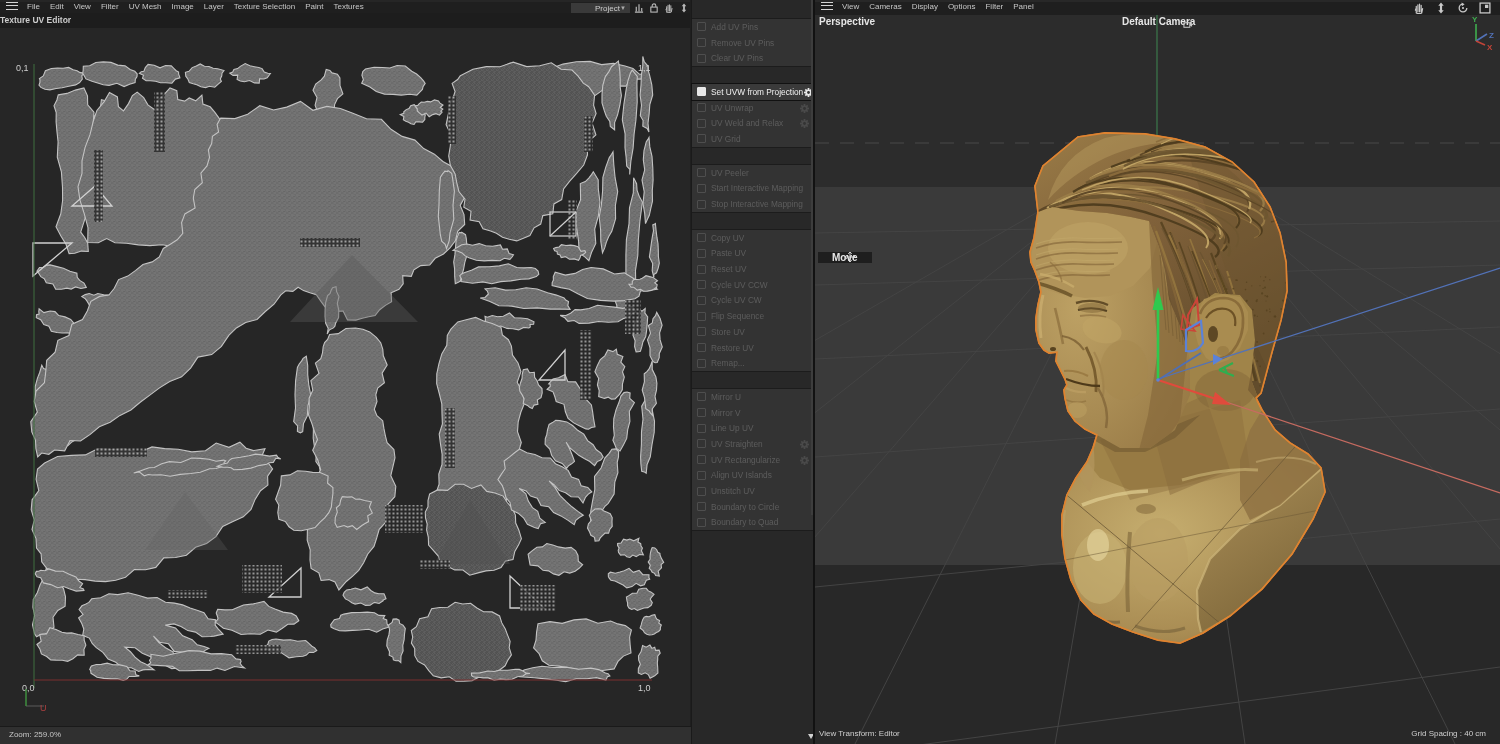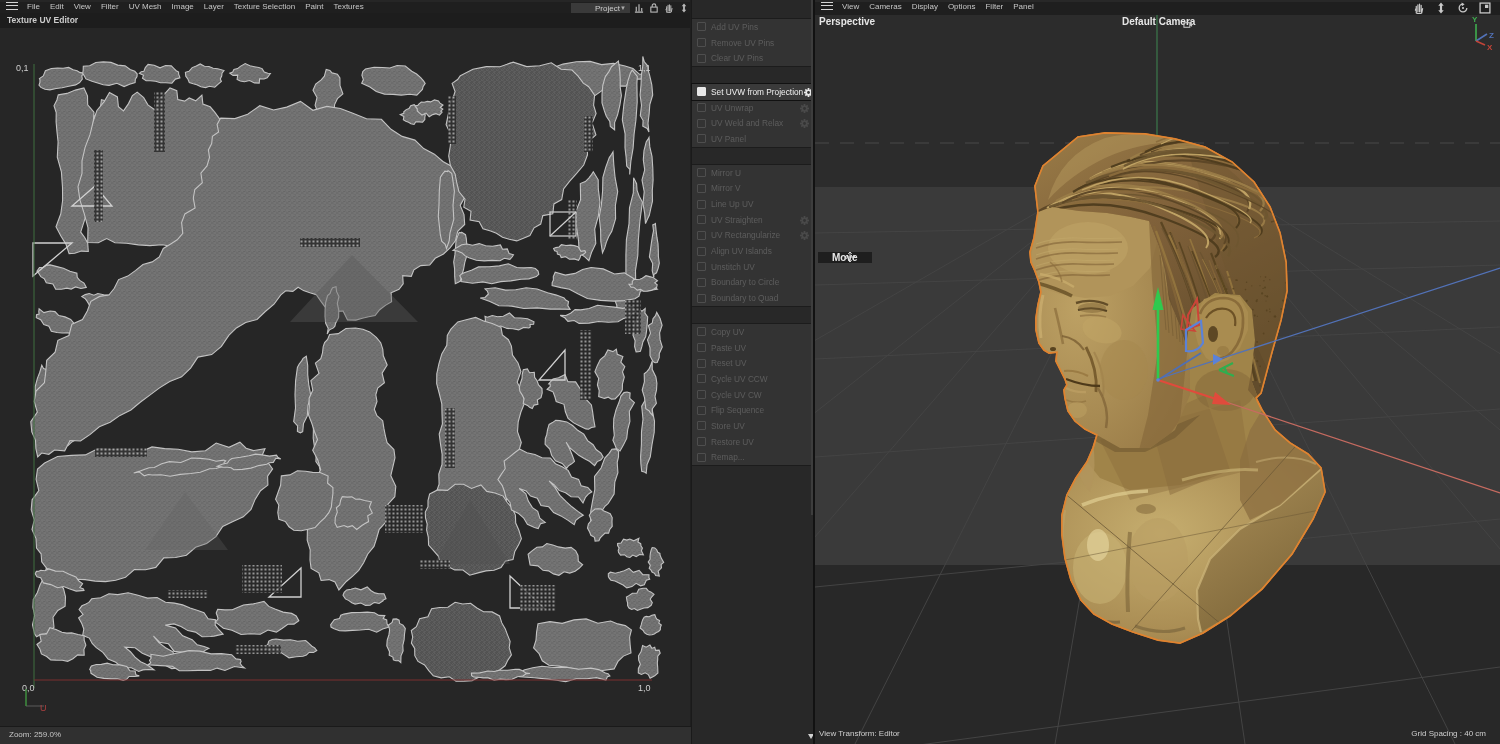--- a/index.html
+++ b/index.html
@@ -1,18 +1,18 @@
 <!DOCTYPE html>
 <html><head><meta charset="utf-8"><style>
 *{margin:0;padding:0;box-sizing:border-box}
 html,body{width:1500px;height:744px;background:#1f1f1f;font-family:"Liberation Sans",sans-serif;overflow:hidden;position:relative}
 .mb{position:absolute;top:2px;height:13px;background:#1f1f1f;color:#c6c6c6;font-size:8px;display:flex;align-items:flex-start;white-space:nowrap}
 #leftpanel{position:absolute;left:0;top:0;width:690px;height:744px;background:#262626}
 #lmb{left:0;width:690px}
-#ltab{position:absolute;left:0;top:13px;width:690px;height:15px;background:#1d1d1d;color:#cccccc;font-size:8.5px;font-weight:bold;line-height:14px;padding-left:7px}
+#ltab{position:absolute;left:0;top:13px;width:690px;height:15px;background:#1d1d1d;color:#cccccc;font-size:8.5px;font-weight:bold;line-height:14px;}
 #uvwrap{position:absolute;left:0;top:28px;width:690px;height:698px;overflow:hidden}
 #lstatus{position:absolute;left:0;top:726px;width:691px;height:18px;background:#303030;color:#c6c6c6;font-size:8px;line-height:16px;padding-left:9px;border-top:1px solid #1a1a1a}
 #cmdpanel{position:absolute;left:691px;top:0;width:124px;height:744px;background:#282828;border-left:1px solid #1a1a1a}
 #menuitems{position:absolute;left:0;top:2px;width:121px}
 .mgroup{background:#333333;margin:16px 0 1px 0;border-top:1px solid #1c1c1c;border-bottom:1px solid #1c1c1c}
 .mitem{height:15.7px;display:flex;align-items:center;color:#5d5d5d;font-size:8.3px;overflow:hidden;white-space:nowrap}
 .mitem.en{color:#f2f2f2;background:#3a3a3a;outline:1px solid #111}
 .mic{width:9px;height:9px;margin:0 5px 0 5px;border:1.5px solid #4e4e4e;border-radius:1px;flex:none}
 .mitem.en .mic{border-color:#e8e8e8;background:#e8e8e8}
 .mlabel{flex:1}
@@ -254,21 +254,73 @@
                 <line x1="5.5" y1="1" x2="5.5" y2="10"></line>
                 <line x1="1" y1="5.5" x2="10" y2="5.5"></line>
                 <line x1="2.3" y1="2.3" x2="8.7" y2="8.7"></line>
                 <line x1="8.7" y1="2.3" x2="2.3" y2="8.7"></line>
               </g>
               <circle cx="5.5" cy="5.5" r="1.4" fill="#333333"></circle>
             </svg></span>
         </div>
         <div class="mitem">
           <span class="mic" style="border-color:#4e4e4e"></span>
-          <span class="mlabel">UV Panel</span>
+          <span class="mlabel">UV Grid</span>
+        </div>
+      </div>
+      <div class="mgroup">
+        <div class="mitem">
+          <span class="mic" style="border-color:#4e4e4e"></span>
+          <span class="mlabel">UV Peeler</span>
+        </div>
+        <div class="mitem">
+          <span class="mic" style="border-color:#4e4e4e"></span>
+          <span class="mlabel">Start Interactive Mapping</span>
+        </div>
+        <div class="mitem">
+          <span class="mic" style="border-color:#4e4e4e"></span>
+          <span class="mlabel">Stop Interactive Mapping</span>
+        </div>
+      </div>
+      <div class="mgroup">
+        <div class="mitem">
+          <span class="mic" style="border-color:#4e4e4e"></span>
+          <span class="mlabel">Copy UV</span>
+        </div>
+        <div class="mitem">
+          <span class="mic" style="border-color:#4e4e4e"></span>
+          <span class="mlabel">Paste UV</span>
+        </div>
+        <div class="mitem">
+          <span class="mic" style="border-color:#4e4e4e"></span>
+          <span class="mlabel">Reset UV</span>
+        </div>
+        <div class="mitem">
+          <span class="mic" style="border-color:#4e4e4e"></span>
+          <span class="mlabel">Cycle UV CCW</span>
+        </div>
+        <div class="mitem">
+          <span class="mic" style="border-color:#4e4e4e"></span>
+          <span class="mlabel">Cycle UV CW</span>
+        </div>
+        <div class="mitem">
+          <span class="mic" style="border-color:#4e4e4e"></span>
+          <span class="mlabel">Flip Sequence</span>
+        </div>
+        <div class="mitem">
+          <span class="mic" style="border-color:#4e4e4e"></span>
+          <span class="mlabel">Store UV</span>
+        </div>
+        <div class="mitem">
+          <span class="mic" style="border-color:#4e4e4e"></span>
+          <span class="mlabel">Restore UV</span>
+        </div>
+        <div class="mitem">
+          <span class="mic" style="border-color:#4e4e4e"></span>
+          <span class="mlabel">Remap...</span>
         </div>
       </div>
       <div class="mgroup">
         <div class="mitem">
           <span class="mic" style="border-color:#4e4e4e"></span>
           <span class="mlabel">Mirror U</span>
         </div>
         <div class="mitem">
           <span class="mic" style="border-color:#4e4e4e"></span>
           <span class="mlabel">Mirror V</span>
@@ -313,58 +365,20 @@
           <span class="mic" style="border-color:#4e4e4e"></span>
           <span class="mlabel">Unstitch UV</span>
         </div>
         <div class="mitem">
           <span class="mic" style="border-color:#4e4e4e"></span>
           <span class="mlabel">Boundary to Circle</span>
         </div>
         <div class="mitem">
           <span class="mic" style="border-color:#4e4e4e"></span>
           <span class="mlabel">Boundary to Quad</span>
-        </div>
-      </div>
-      <div class="mgroup">
-        <div class="mitem">
-          <span class="mic" style="border-color:#4e4e4e"></span>
-          <span class="mlabel">Copy UV</span>
-        </div>
-        <div class="mitem">
-          <span class="mic" style="border-color:#4e4e4e"></span>
-          <span class="mlabel">Paste UV</span>
-        </div>
-        <div class="mitem">
-          <span class="mic" style="border-color:#4e4e4e"></span>
-          <span class="mlabel">Reset UV</span>
-        </div>
-        <div class="mitem">
-          <span class="mic" style="border-color:#4e4e4e"></span>
-          <span class="mlabel">Cycle UV CCW</span>
-        </div>
-        <div class="mitem">
-          <span class="mic" style="border-color:#4e4e4e"></span>
-          <span class="mlabel">Cycle UV CW</span>
-        </div>
-        <div class="mitem">
-          <span class="mic" style="border-color:#4e4e4e"></span>
-          <span class="mlabel">Flip Sequence</span>
-        </div>
-        <div class="mitem">
-          <span class="mic" style="border-color:#4e4e4e"></span>
-          <span class="mlabel">Store UV</span>
-        </div>
-        <div class="mitem">
-          <span class="mic" style="border-color:#4e4e4e"></span>
-          <span class="mlabel">Restore UV</span>
-        </div>
-        <div class="mitem">
-          <span class="mic" style="border-color:#4e4e4e"></span>
-          <span class="mlabel">Remap...</span>
         </div>
       </div>
     </div>
     <div id="mscroll"></div>
     <svg width="8" height="8" style="position:absolute;right:0;bottom:4px">
       <path d="M1,2 L7,2 L4,7 Z" fill="#cfcfcf"></path>
     </svg>
   </div>
 <div id="viewport">
     <svg width="685" height="731" viewBox="0 0 685 731" style="position:absolute;left:0;top:13px">

